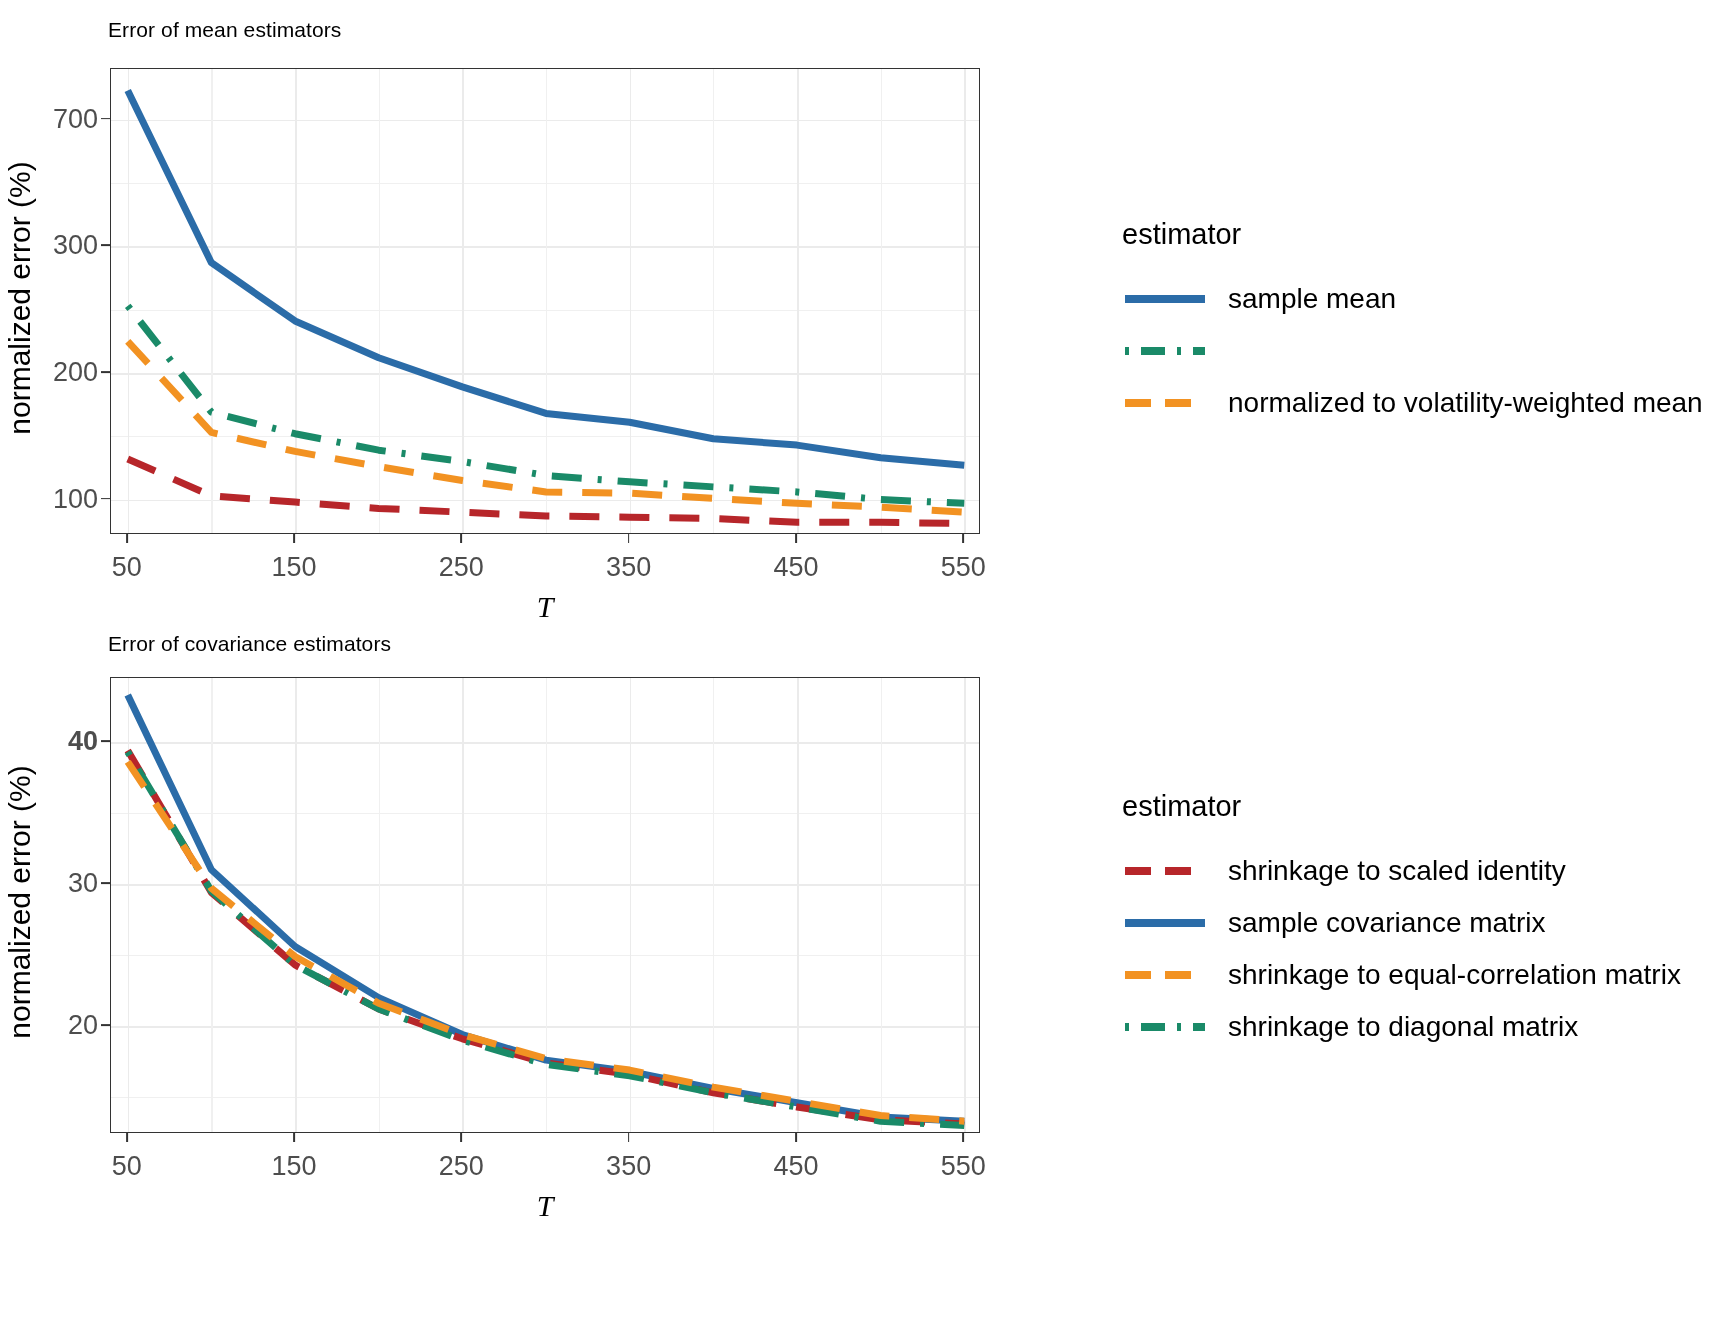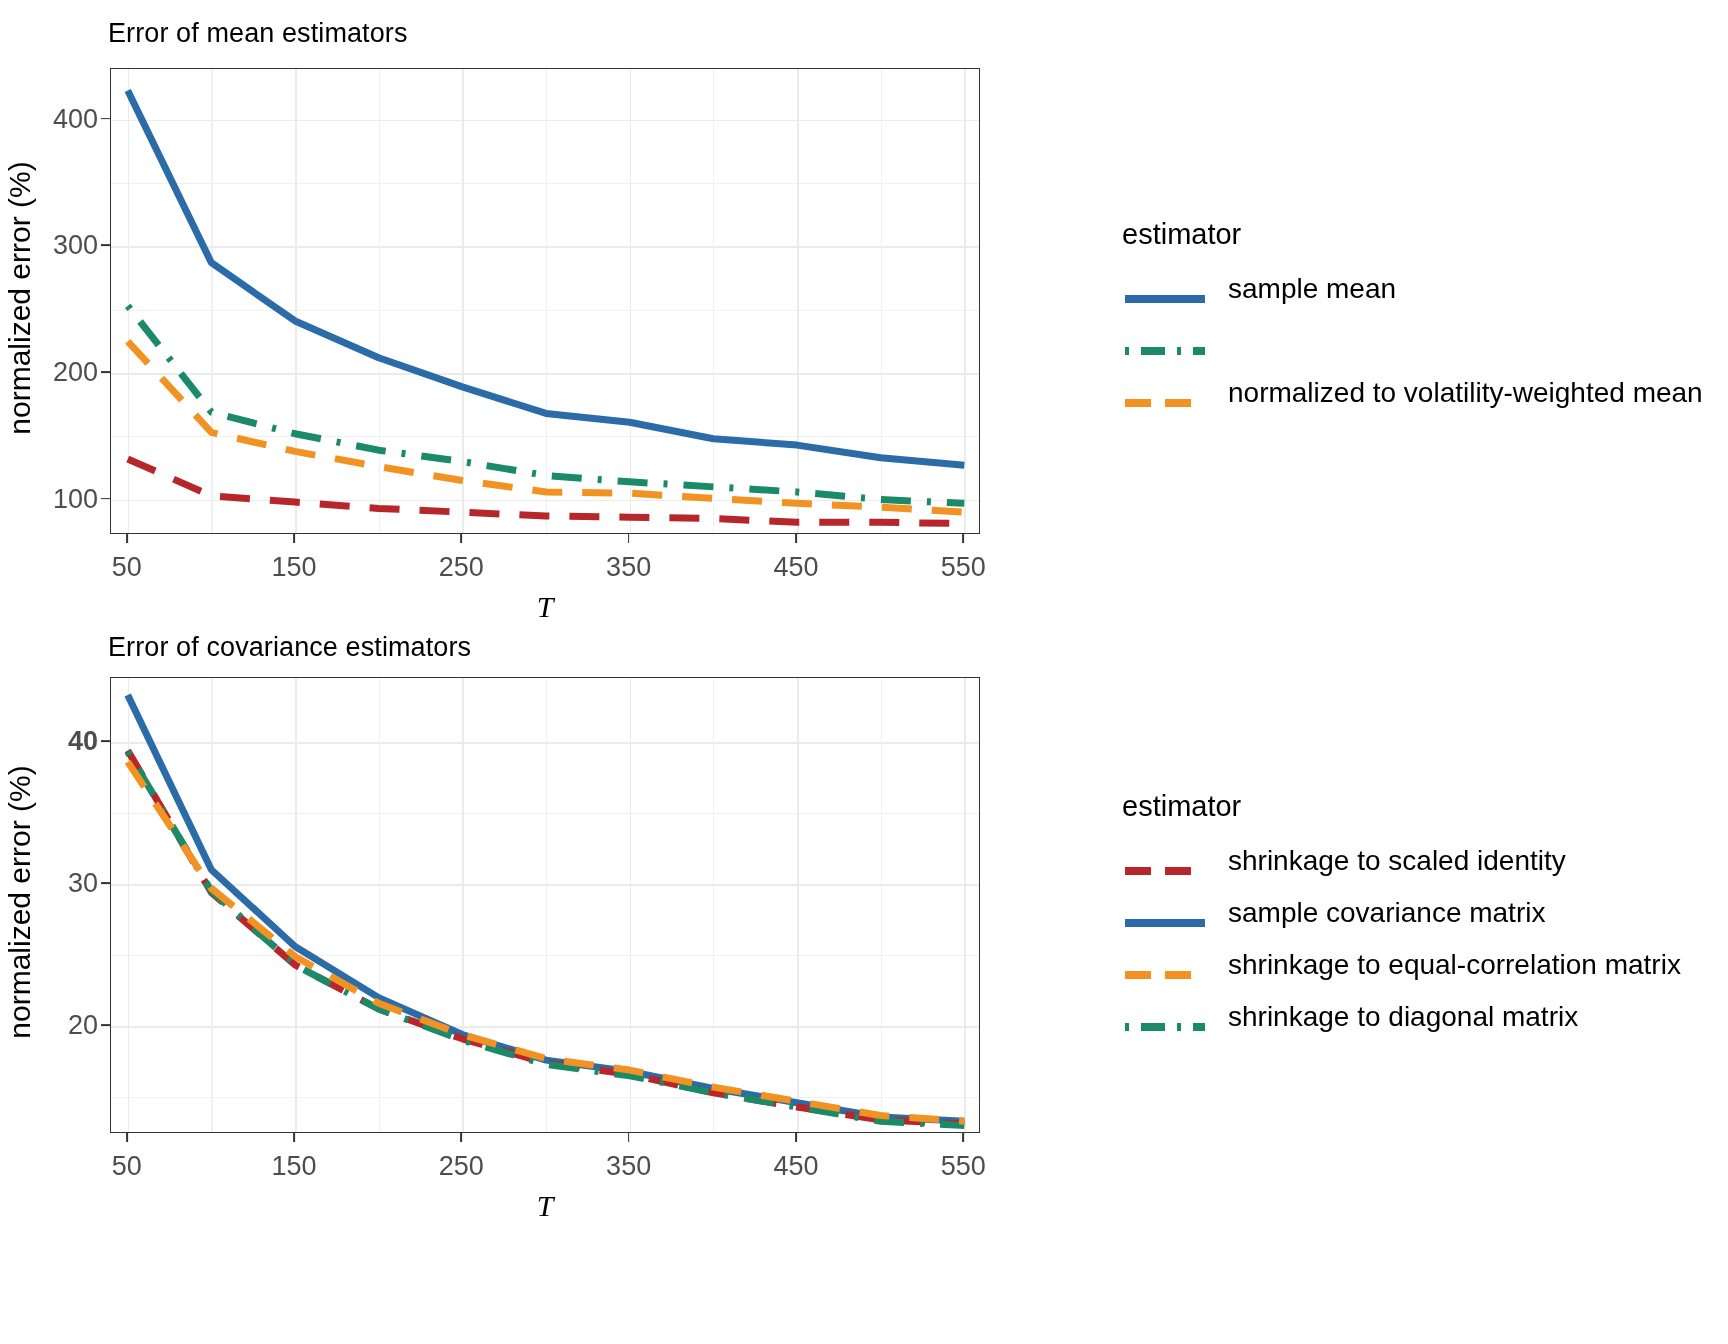--- a/index.html
+++ b/index.html
@@ -19,21 +19,21 @@
   .panel {
     position: absolute;
     left: 0;
     width: 1728px;
   }
   #panel-mean  { top: 0px;   height: 672px; }
   #panel-cov   { top: 672px; height: 672px; }
 
   .panel-title {
     position: absolute;
-    font-size: 27px;
+    font-size: 21px;
     font-weight: 400;
     color: #000000;
     white-space: nowrap;
     letter-spacing: 0.1px;
   }
 
   .plot-area {
     position: absolute;
     background: #ffffff;
     border: 1.6px solid #333333;
@@ -102,20 +102,21 @@
     position: absolute;
   }
   .legend-title {
     font-size: 29px;
     color: #000000;
     margin-bottom: 22px;
     white-space: nowrap;
   }
   .legend-row {
     display: flex;
+    align-items: center;
     height: 52px;
   }
   .legend-key {
     width: 86px;
     height: 52px;
     flex: 0 0 86px;
     position: relative;
   }
   .legend-key svg { display: block; }
   .legend-label {
@@ -196,21 +197,21 @@
           <div class="legend-label">normalized to volatility-weighted mean</div>
         </div>
       </div>
   </div>
 <div class="ytick-label" style="left: 48px; width: 50px; top: 498.543px;">100</div>
     <div class="ytick-mark" style="left: 101px; top: 498.543px;"></div>
     <div class="ytick-label" style="left: 48px; width: 50px; top: 371.913px;">200</div>
     <div class="ytick-mark" style="left: 101px; top: 371.913px;"></div>
     <div class="ytick-label" style="left: 48px; width: 50px; top: 245.283px;">300</div>
     <div class="ytick-mark" style="left: 101px; top: 245.283px;"></div>
-    <div class="ytick-label" style="left: 48px; width: 50px; top: 118.652px;">400</div>
+    <div class="ytick-label" style="left: 48px; width: 50px; top: 118.652px;">700</div>
     <div class="ytick-mark" style="left: 101px; top: 118.652px;"></div>
     <div class="xtick-label" style="left: 126.731px; top: 552px;">50</div>
     <div class="xtick-mark" style="left: 126.731px; top: 534px;"></div>
     <div class="xtick-label" style="left: 294.038px; top: 552px;">150</div>
     <div class="xtick-mark" style="left: 294.038px; top: 534px;"></div>
     <div class="xtick-label" style="left: 461.346px; top: 552px;">250</div>
     <div class="xtick-mark" style="left: 461.346px; top: 534px;"></div>
     <div class="xtick-label" style="left: 628.654px; top: 552px;">350</div>
     <div class="xtick-mark" style="left: 628.654px; top: 534px;"></div>
     <div class="xtick-label" style="left: 795.962px; top: 552px;">450</div>

